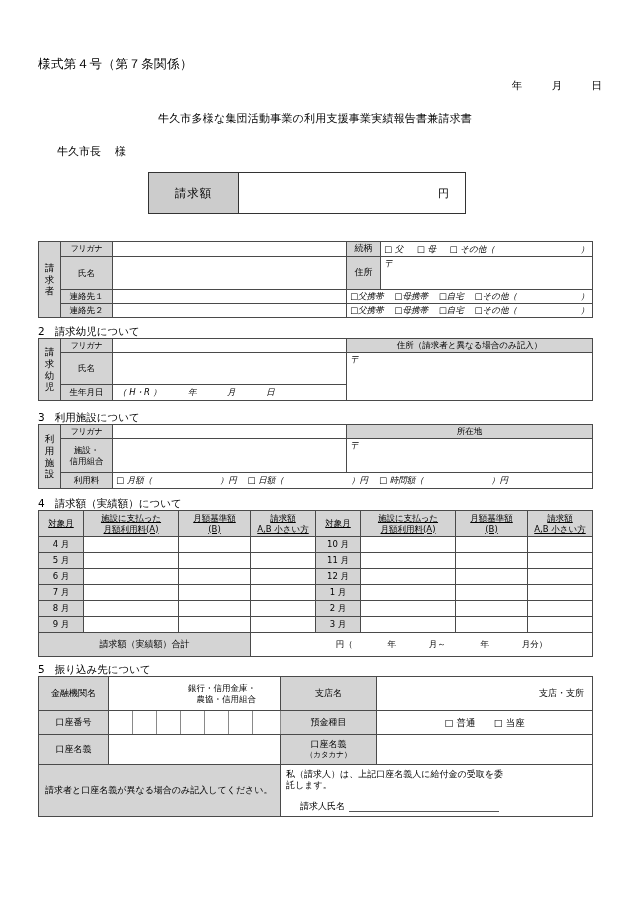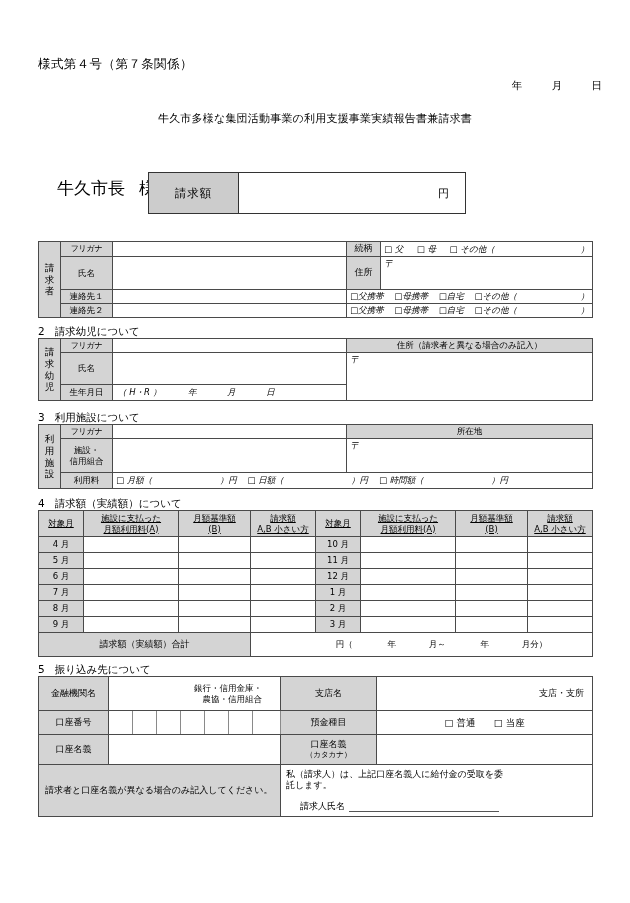--- a/index.html
+++ b/index.html
@@ -49,23 +49,22 @@
     top: 111px;
     text-align: center;
     font-size: 11px;
     letter-spacing: 0.2px;
     white-space: nowrap;
   }
   .addressee {
     position: absolute;
     left: 57px;
     top: 144px;
-    font-size: 17px;
+    font-size: 11px;
     white-space: nowrap;
-    margin-top: 33px;
   }
   .addressee .sama { margin-left: 14px; }
 
   
   .amount-box {
     position: absolute;
     left: 148px;
     top: 172px;
     width: 318px;
     height: 42px;
@@ -503,21 +502,21 @@
         <col style="width:24px">
       <col style="width:24px">
         <col style="width:24px">
         <col style="width:28px">
       <col style="width:96px">
         <col style="width:216px">
     </colgroup>
     <tbody>
       <tr style="height:34px;">
         <td class="gray ctr" style="font-size:9px;">金融機関名</td>
-        <td class="rgt" colspan="7" style="padding-right:18px;">
+        <td class="rgt" colspan="7" style="padding-right:24px;">
           <div>銀行・信用金庫・</div>
           <div>農協・信用組合</div>
         </td>
         <td class="gray ctr" style="font-size:9px;">支店名</td>
         <td class="rgt" style="padding-right:8px;font-size:9px;">
           <span>支店・支所</span>
         </td>
       </tr>
 
       <tr style="height:24px;">

